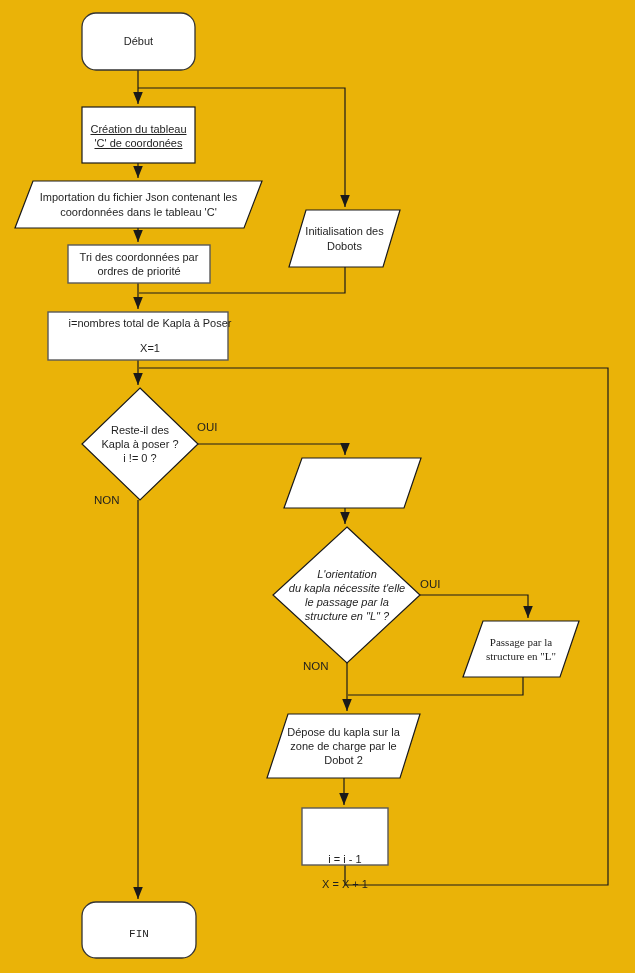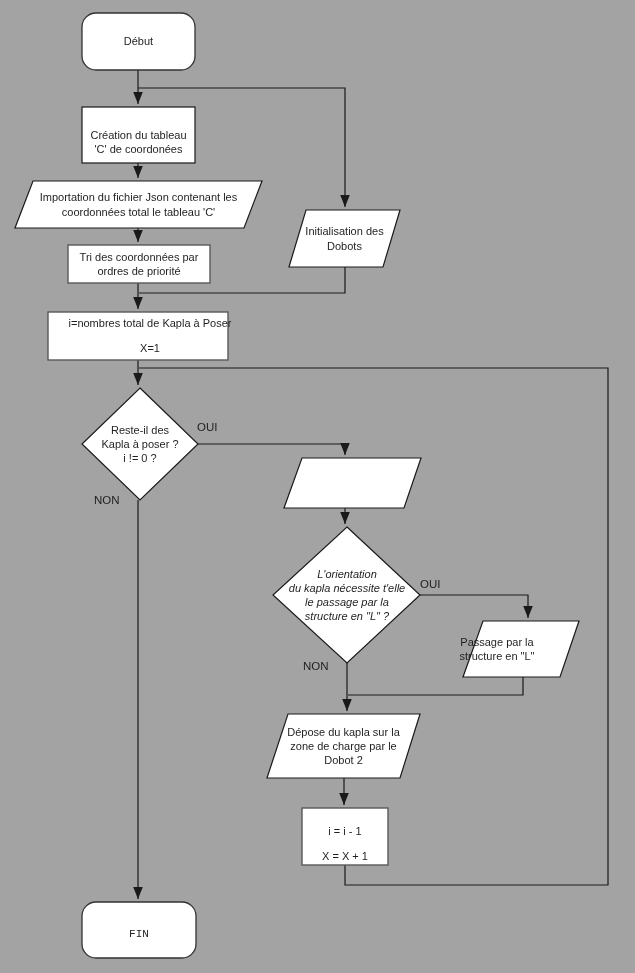--- a/index.html
+++ b/index.html
@@ -1,20 +1,20 @@
 <!DOCTYPE html>
 <html lang="fr"><head>
 <meta charset="utf-8">
 <title>Flowchart</title>
 <style>
   html,body{margin:0;padding:0;background:#ffffff;}
   .canvas{
     position:relative;
     width:635px;height:973px;
-    background:#a3a3a3;
+    background:#eab308;
     font-family:"Liberation Sans", sans-serif;
     overflow:hidden;
   }
   .wires{position:absolute;left:0;top:0;width:635px;height:973px;}
   .txt{
     position:absolute;
     display:flex;align-items:center;justify-content:center;
     text-align:center;
     white-space:pre-line;
     font-size:11px;line-height:1.28;
@@ -68,25 +68,25 @@
       <polygon points="347,527 420,595 347,663 273,595" stroke="#1a1a1a" stroke-width="1.2"></polygon>
       <polygon points="483,621 579,621 560,677 463,677" stroke="#1a1a1a" stroke-width="1.2"></polygon>
       <polygon points="288,714 420,714 400,778 267,778" stroke="#1a1a1a" stroke-width="1.2"></polygon>
       <rect x="302" y="808" width="86" height="57" stroke="#595959" stroke-width="1.4"></rect>
       <rect x="82" y="902" width="114" height="56" rx="14" stroke="#333333" stroke-width="1.3"></rect>
     </g>
   </svg>
 
   <div class="txt" style="left:82px;top:13px;width:113px;height:57px;">Début</div>
 
-  <div class="txt" style="left:82px;top:122px;width:113px;height:40px;">Création du tableau
+  <div class="txt" style="left:82px;top:116px;width:113px;height:40px;text-decoration:underline;">Création du tableau
 'C' de coordonées</div>
 
   <div class="txt" style="left:15px;top:181px;width:247px;height:47px;">Importation du fichier Json contenant les
-coordonnées total le tableau 'C'</div>
+coordonnées dans le tableau 'C'</div>
 
   <div class="txt" style="left:289px;top:210px;width:111px;height:57px;">Initialisation des
 Dobots</div>
 
   <div class="txt" style="left:68px;top:245px;width:142px;height:38px;">Tri des coordonnées par
 ordres de priorité</div>
 
   <div class="txt tight" style="left:48px;top:312px;width:204px;height:48px;">i=nombres total de Kapla à Poser
 
 X=1</div>
@@ -94,28 +94,28 @@
   <div class="txt" style="left:84px;top:398px;width:112px;height:92px;">Reste-il des
 Kapla à poser ?
 i != 0 ?</div>
 
 
   <div class="txt" style="left:272px;top:537px;width:150px;height:116px;font-style:italic;">L'orientation
 du kapla nécessite t'elle
 le passage par la
 structure en "L" ?</div>
 
-  <div class="txt" style="left:439px;top:621px;width:116px;height:56px;">Passage par la
+  <div class="txt" style="left:463px;top:621px;width:116px;height:56px;font-family:Liberation Serif, serif;">Passage par la
 structure en "L"</div>
 
   <div class="txt" style="left:267px;top:714px;width:153px;height:64px;">Dépose du kapla sur la
 zone de charge par le
 Dobot 2</div>
 
-  <div class="txt tight" style="left:302px;top:808px;width:86px;height:72px;">i = i - 1
+  <div class="txt tight" style="left:302px;top:836px;width:86px;height:72px;">i = i - 1
 
 X = X + 1</div>
 
   <div class="txt" style="left:82px;top:902px;width:114px;height:64px;font-family:Liberation Mono, monospace;">FIN</div>
 
   <div class="edge-label" style="left:197px;top:421px;width:44px;">OUI</div>
 
   <div class="edge-label" style="left:94px;top:494px;width:44px;">NON</div>
 
   <div class="edge-label" style="left:420px;top:578px;width:44px;">OUI</div>

